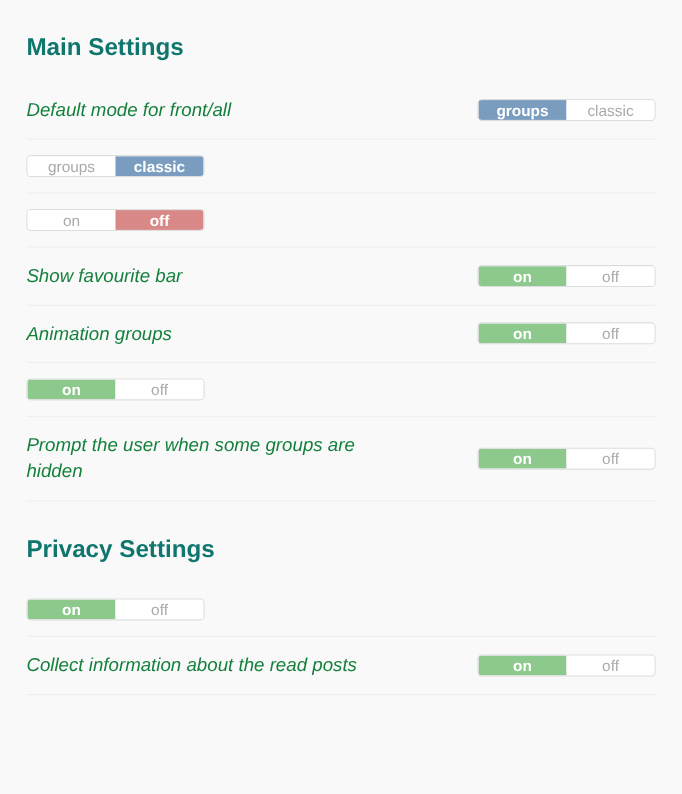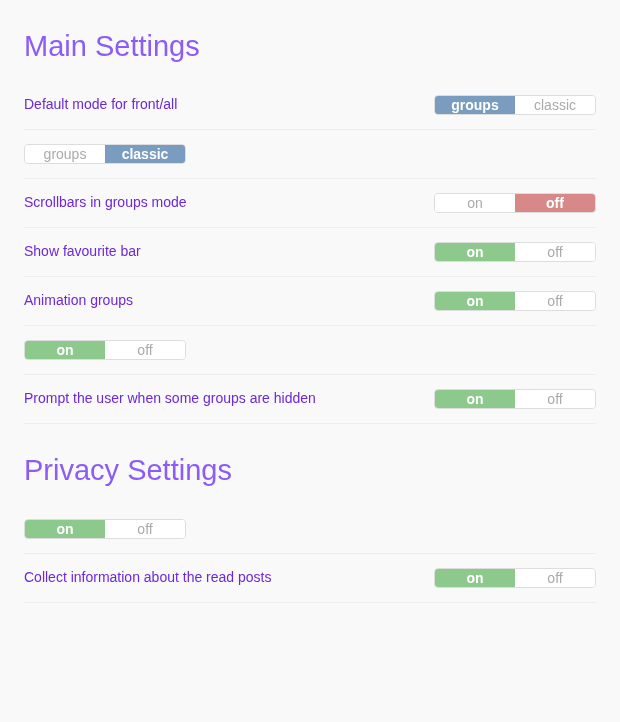--- a/index.html
+++ b/index.html
@@ -12,45 +12,46 @@
       font-family: Arial, sans-serif;
       background: #f9f9f9;
       width: 620px;
       min-height: 722px;
       padding: 20px 24px;
       color: #555;
       font-size: 15px;
     }
 
     .section-title {
-      font-size: 29px;
-      color: #8b5cf6;
-      font-weight: normal;
+      font-size: 22px;
+      color: #0f766e;
+      font-weight: bold;
       margin-bottom: 18px;
       margin-top: 10px;
     }
 
     .settings-list {
       margin-bottom: 30px;
     }
 
     .setting-row {
       display: flex;
       align-items: center;
       justify-content: space-between;
       padding: 14px 0;
       border-bottom: 1px solid #eee;
     }
 
     .setting-label {
       flex: 1;
       max-width: 340px;
-      color: #6d28d9;
-      font-size: 14px;
+      color: #15803d;
+      font-size: 17px;
       line-height: 1.4;
+      font-style: italic;
     }
 
     .toggle-group {
       display: flex;
       border: 1px solid #ddd;
       border-radius: 4px;
       overflow: hidden;
       height: 20px;
     }
 
@@ -103,21 +104,20 @@
           <button class="toggle-btn">classic</button>
         </div>
       </div>
       <div class="setting-row">
         <div class="toggle-group">
           <button class="toggle-btn">groups</button>
           <button class="toggle-btn active-blue">classic</button>
         </div>
       </div>
       <div class="setting-row">
-        <div class="setting-label">Scrollbars in groups mode</div>
         <div class="toggle-group">
           <button class="toggle-btn">on</button>
           <button class="toggle-btn active-pink">off</button>
         </div>
       </div>
       <div class="setting-row">
         <div class="setting-label">Show favourite bar</div>
         <div class="toggle-group">
           <button class="toggle-btn active-green">on</button>
           <button class="toggle-btn">off</button>

